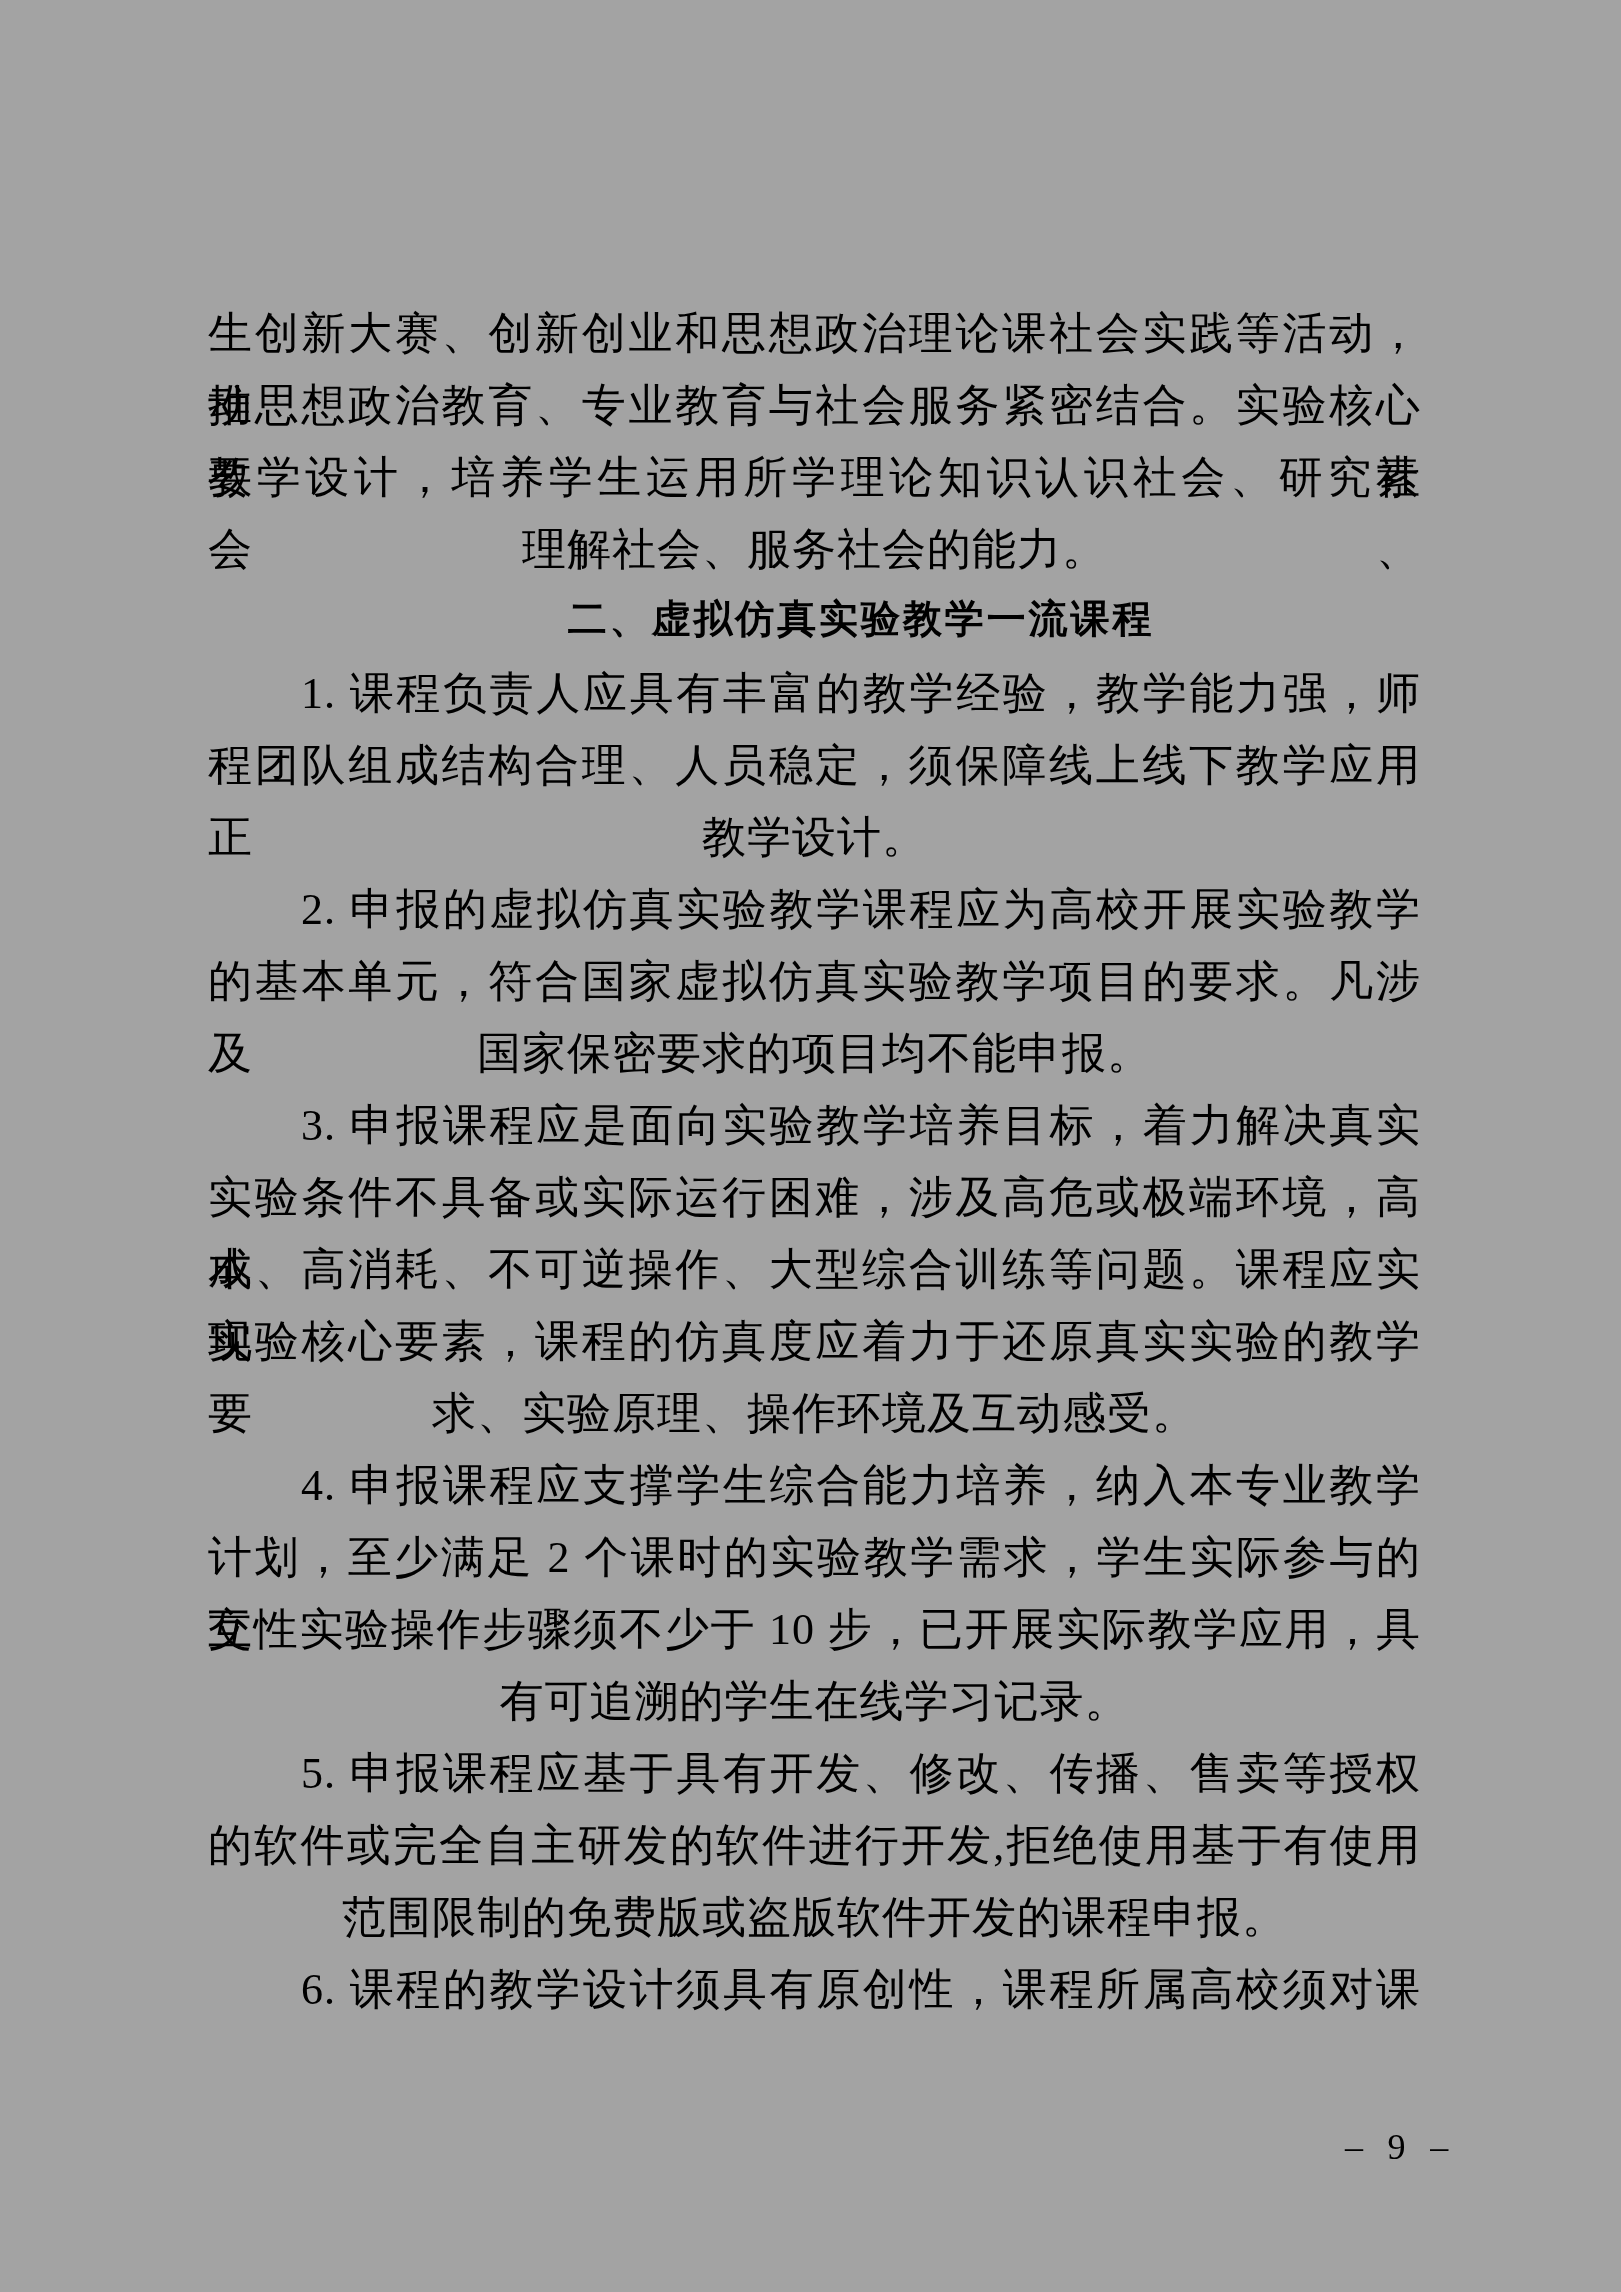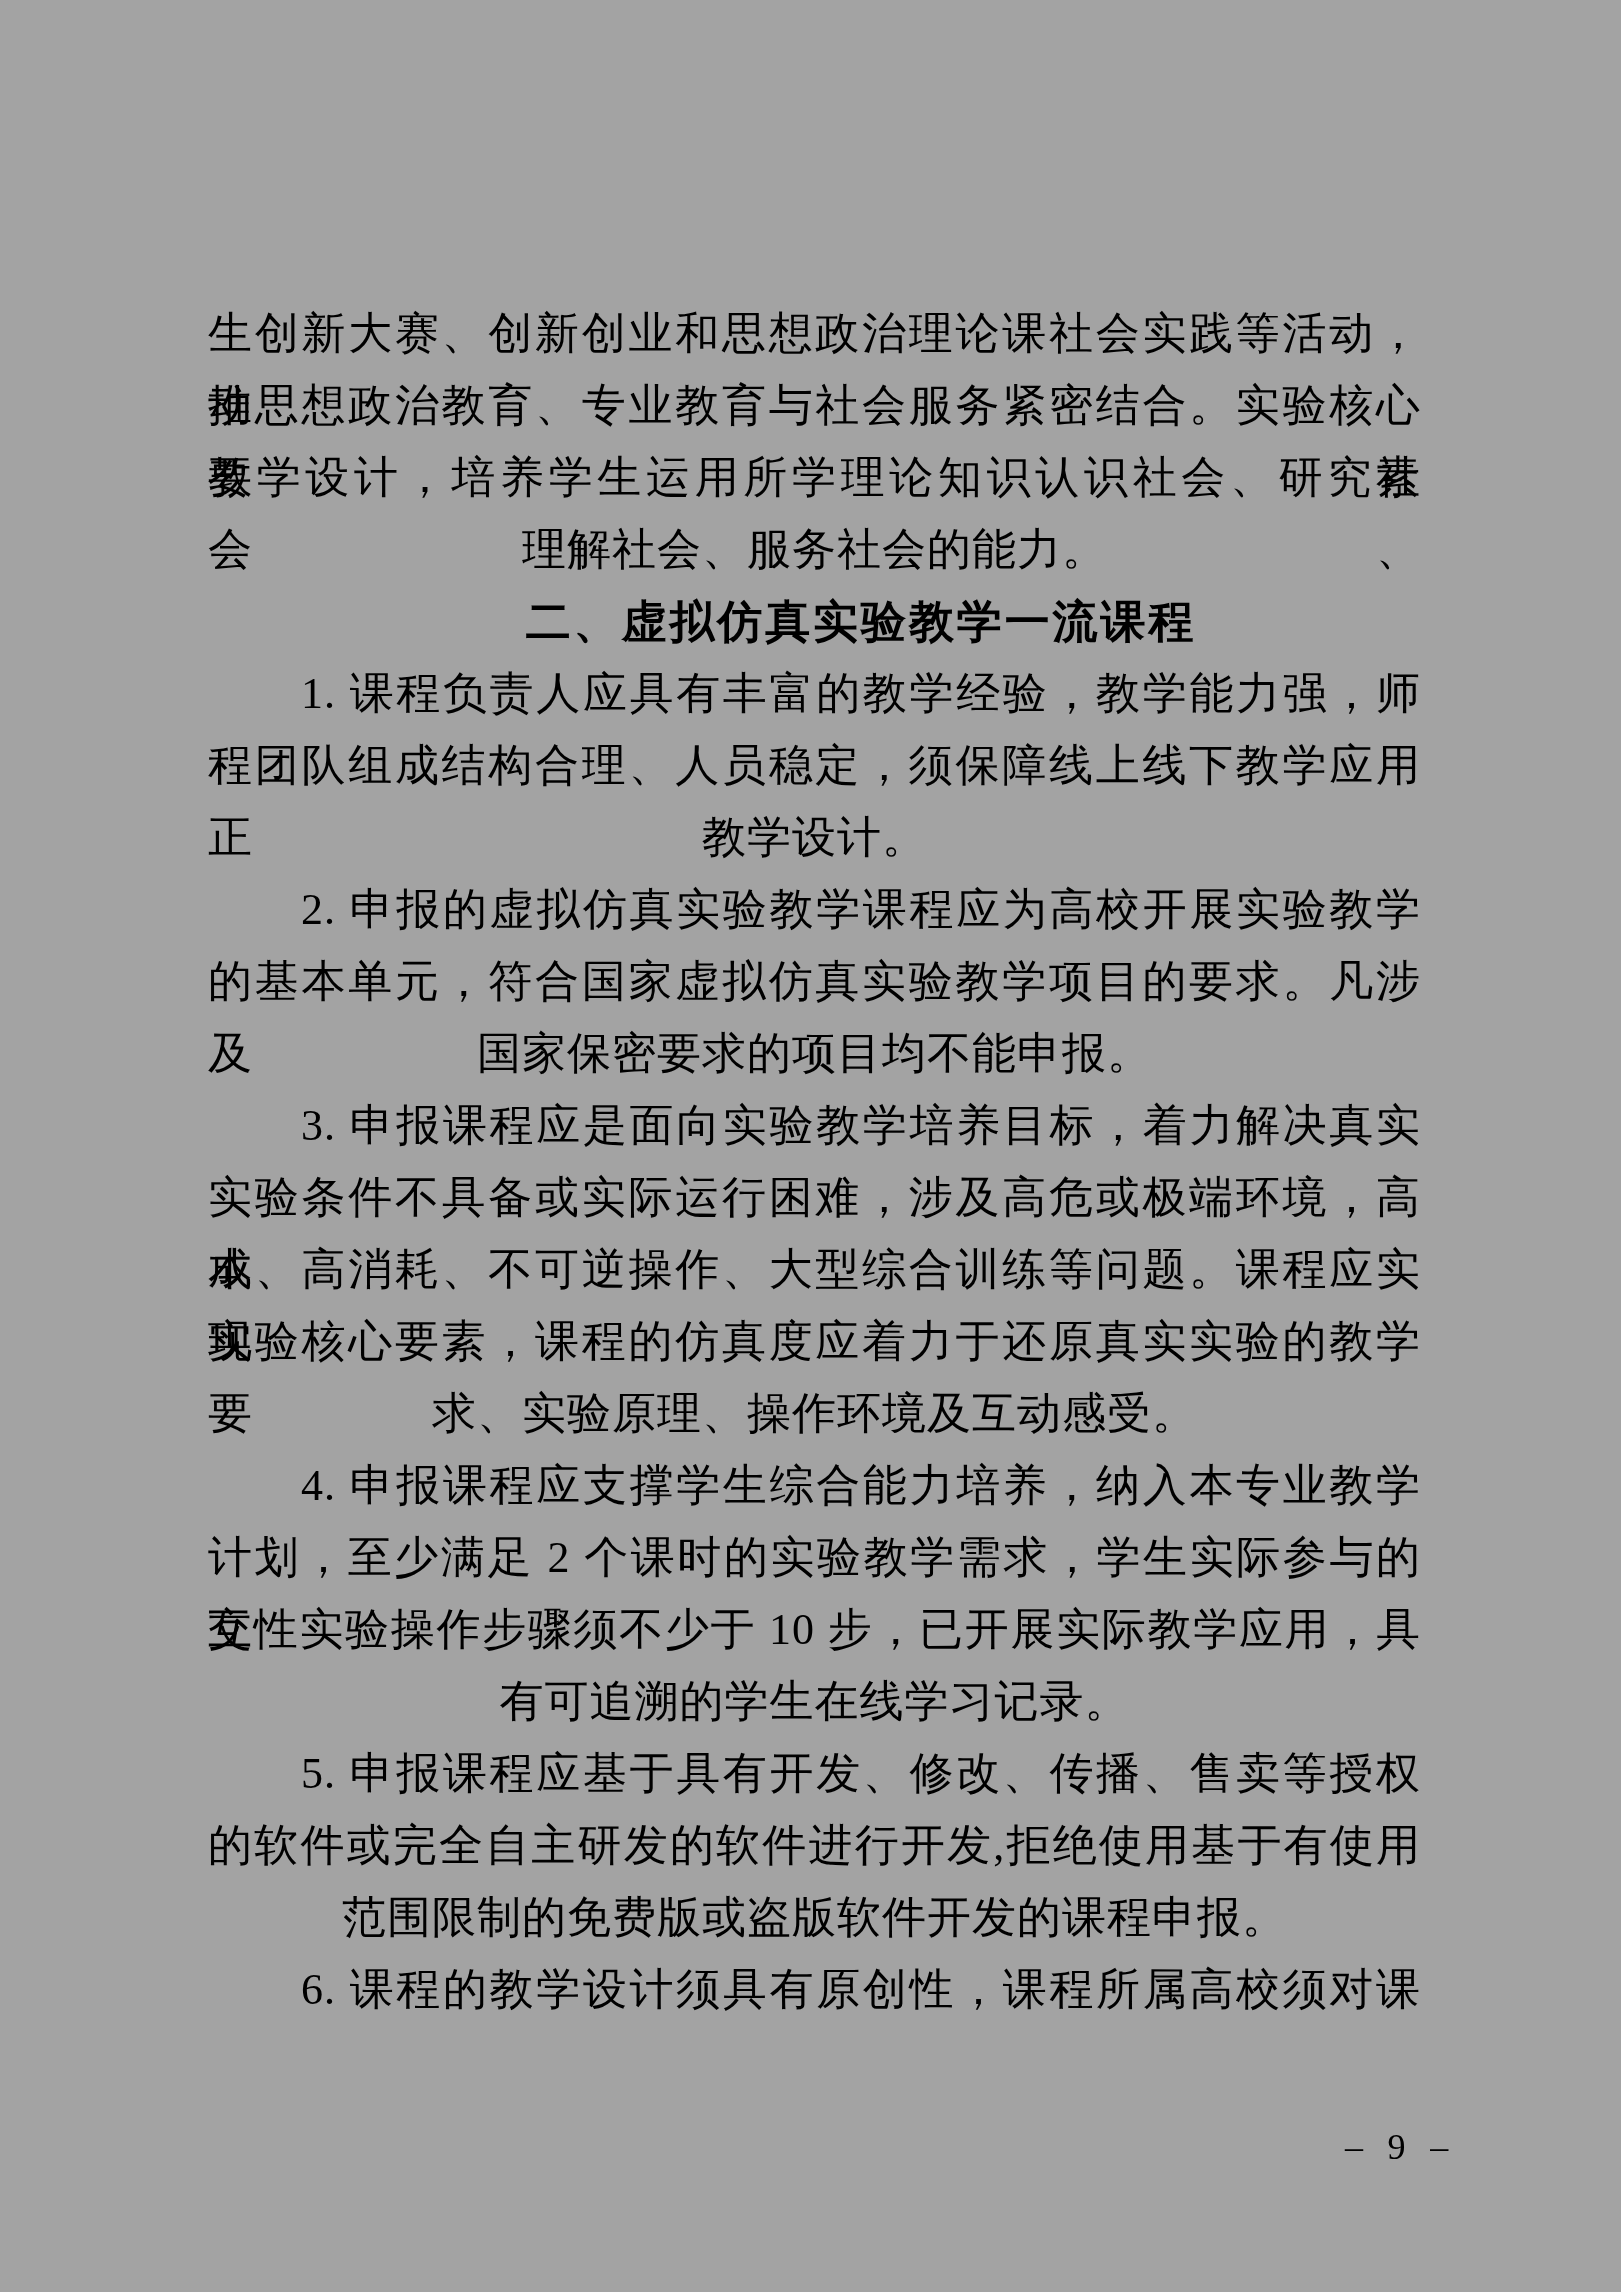--- a/index.html
+++ b/index.html
@@ -36,23 +36,23 @@
   .line.justify {
     white-space: normal;
     text-align: justify;
     text-align-last: justify;
     text-justify: inter-character;
   }
   .line.indent {
     padding-left: 93px;
   }
   section.heading .line {
-    font-family: Liberation Sans, sans-serif;
+    font-family: Liberation Mono, monospace;
     font-weight: 700;
-    font-size: 45px;
+    font-size: 39px;
     letter-spacing: 2.9px;
   }
   .footer {
     position: absolute;
     left: 1345px;
     top: 2125px;
     font-size: 36px;
     letter-spacing: 7.8px;
     line-height: 45px;
     font-family: "Liberation Serif", "DejaVu Serif", serif;

